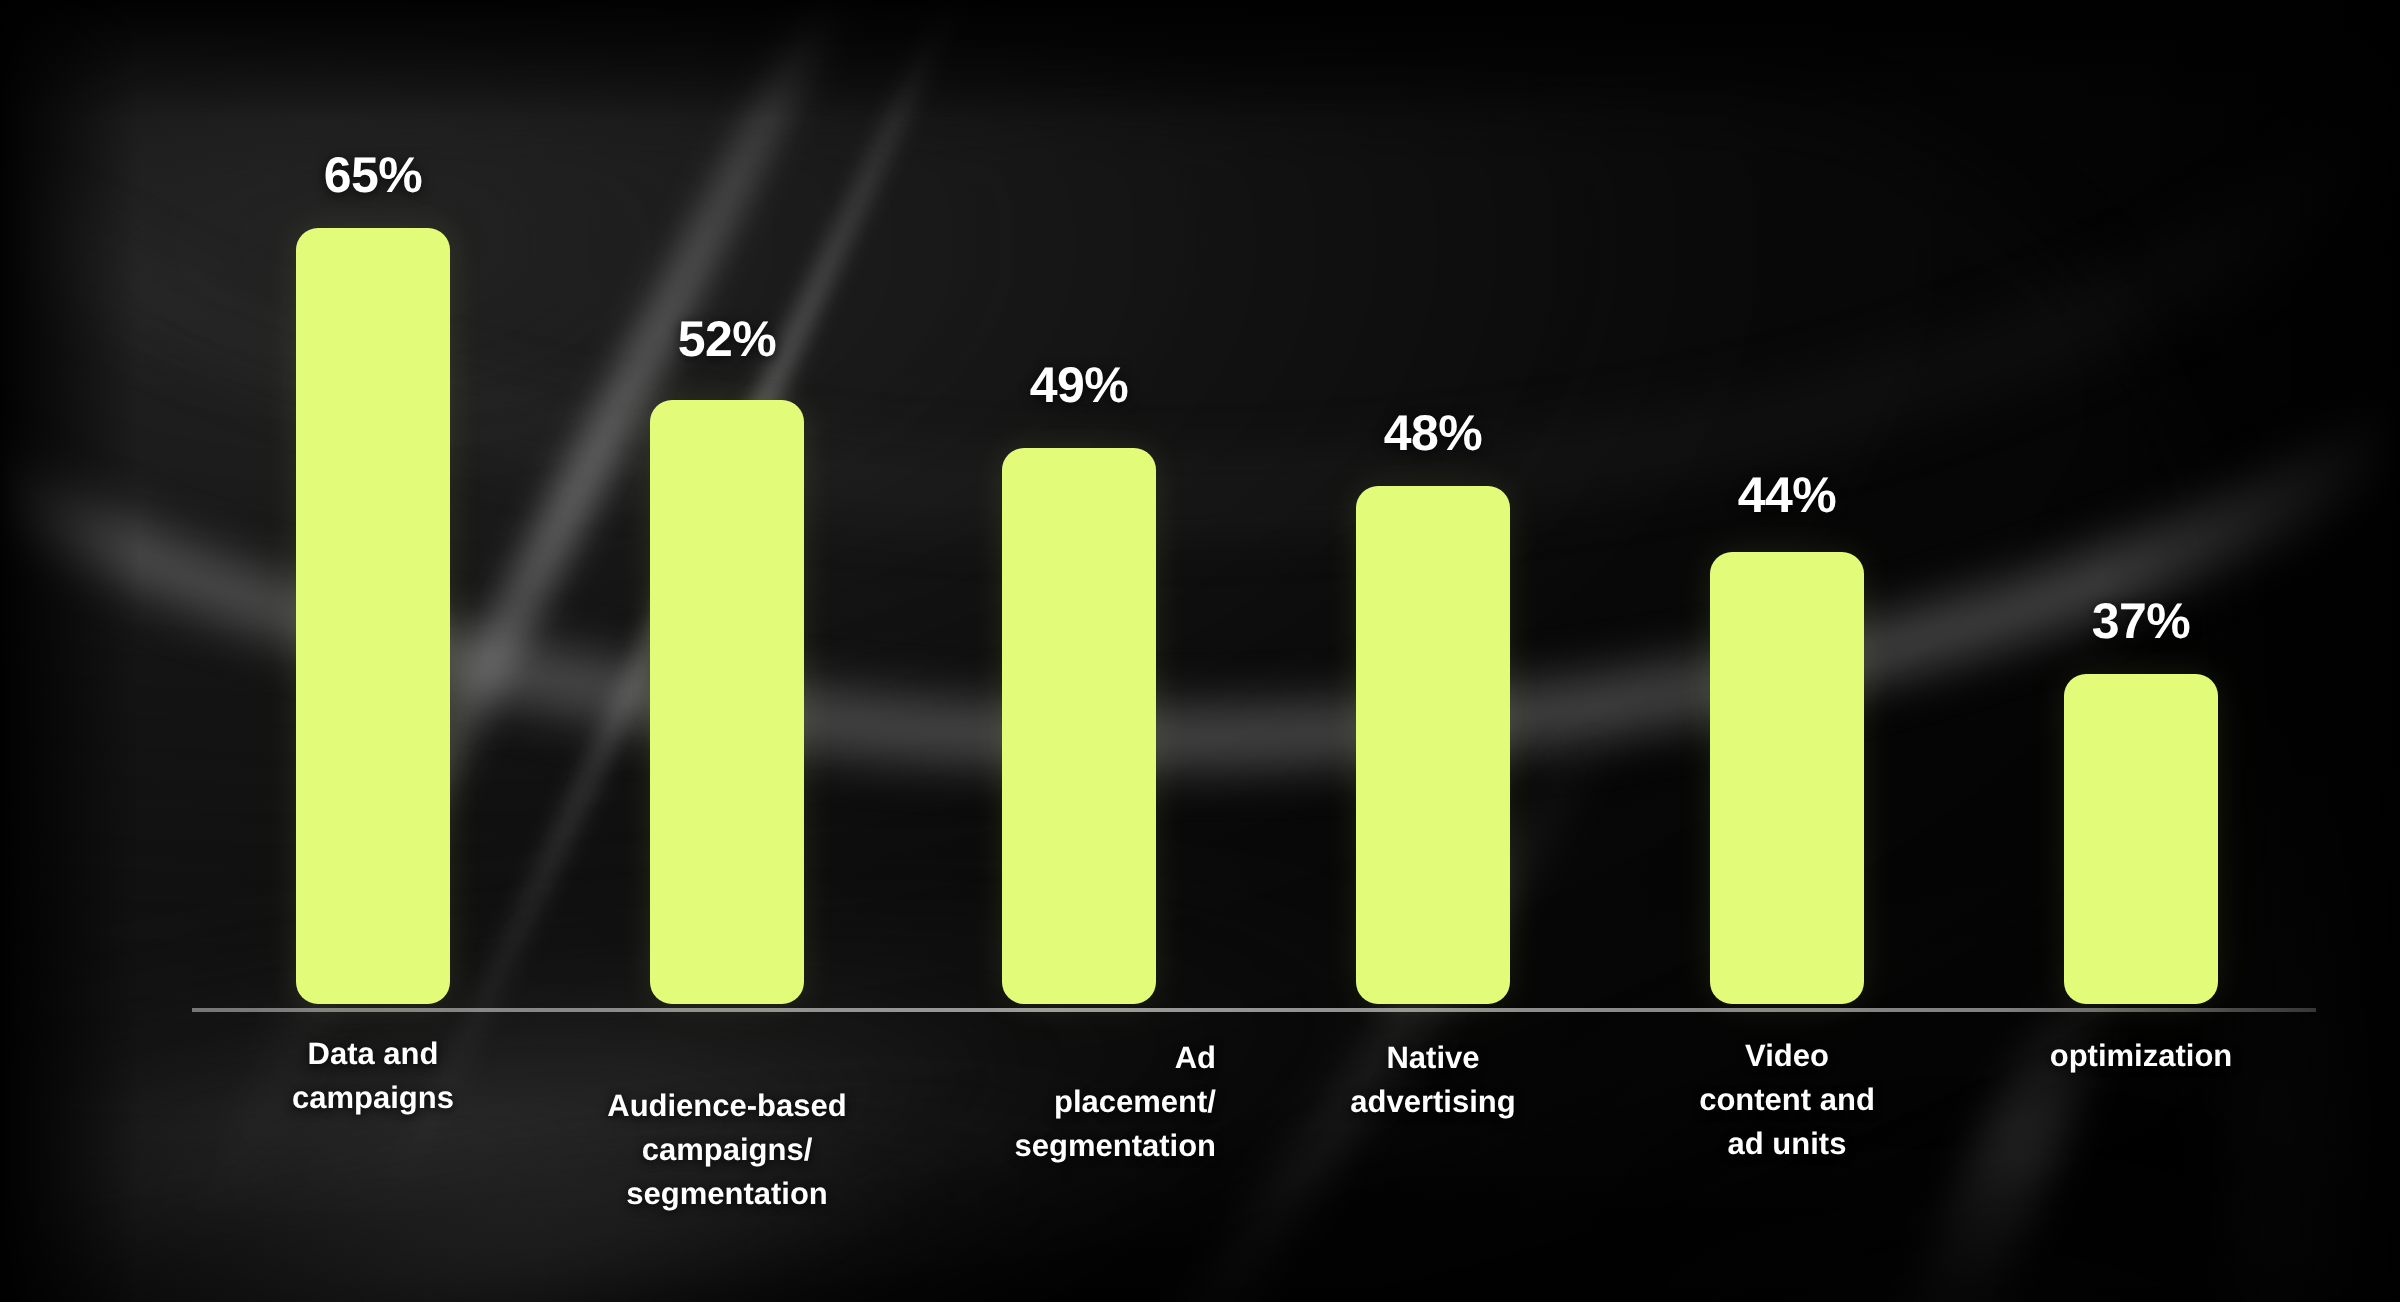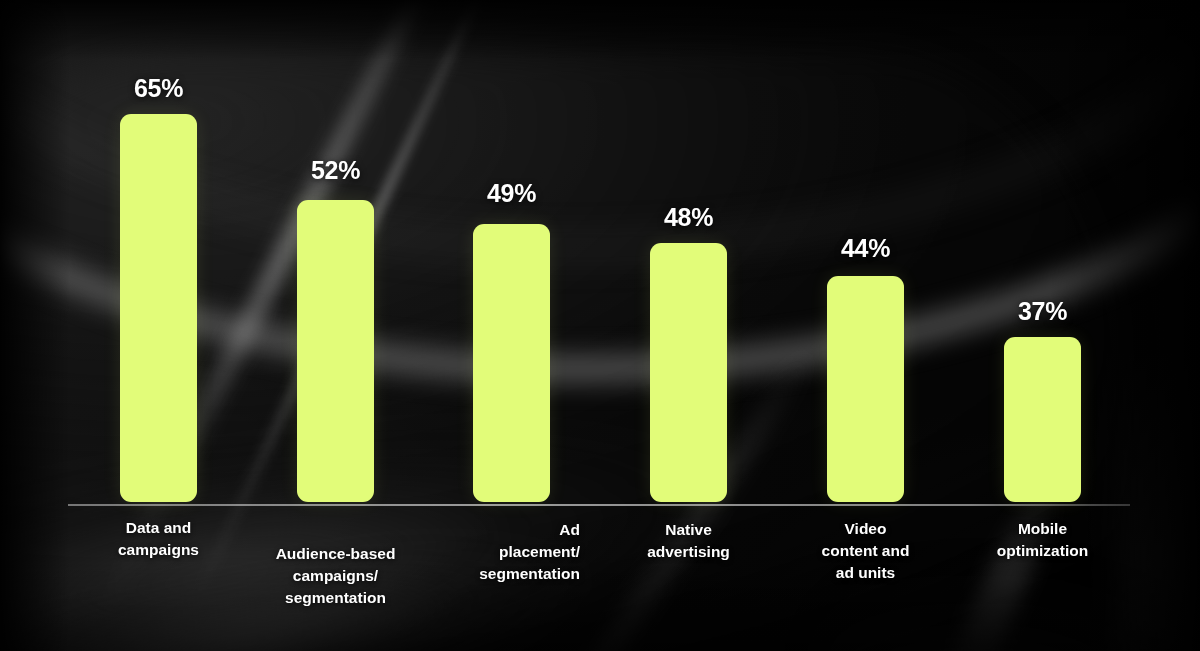--- a/index.html
+++ b/index.html
@@ -152,20 +152,21 @@
       linear-gradient(to right,  rgba(0,0,0,0.95) 0px, rgba(0,0,0,0) 70px),
       linear-gradient(to left,   rgba(0,0,0,0.98) 0px, rgba(0,0,0,0) 150px),
       linear-gradient(to bottom, rgba(0,0,0,0.92) 0px, rgba(0,0,0,0) 60px),
       linear-gradient(to top,    rgba(0,0,0,0.55) 0px, rgba(0,0,0,0) 90px);
   }
 
   
   .chart {
     position: absolute;
     inset: 0;
+    margin-left: 28px;
   }
   .axis-line {
     position: absolute;
     left: 68px;
     top: 504px;
     width: 1062px;
     height: 2px;
     background: linear-gradient(to right, rgba(200,200,200,0.55) 0%, rgba(215,215,215,0.70) 40%, rgba(205,205,205,0.62) 85%, rgba(150,150,150,0.35) 100%);
   }
   .bar {
@@ -251,17 +252,16 @@
     <div class="bar-value" style="left:827px; top:234px; width:77px;">44%</div>
     <div class="bar-label" style="left:795px; top:518px; width:141px;">
       <div>Video</div>
       <div>content and</div>
       <div>ad units</div>
     </div>
 
     <div class="bar" style="left:1004px; top:337px; width:77px; height:165px;"></div>
     <div class="bar-value" style="left:1004px; top:297px; width:77px;">37%</div>
     <div class="bar-label" style="left:970px; top:518px; width:145px;">
-      <div>Mobile</div>
       <div>optimization</div>
     </div>
   </div>
 </div>
 
 </body></html>

